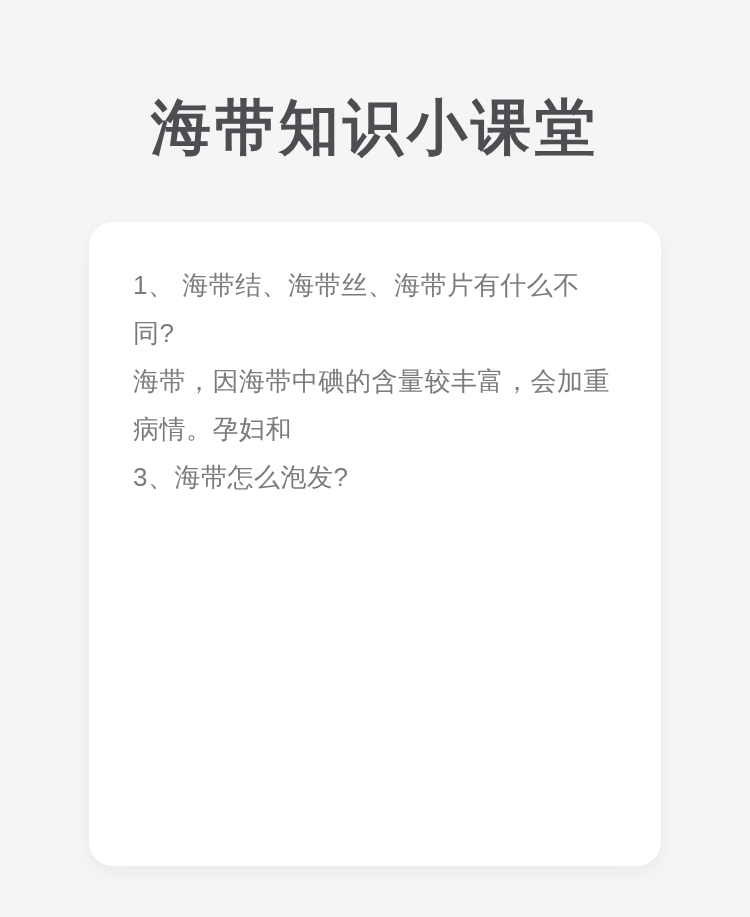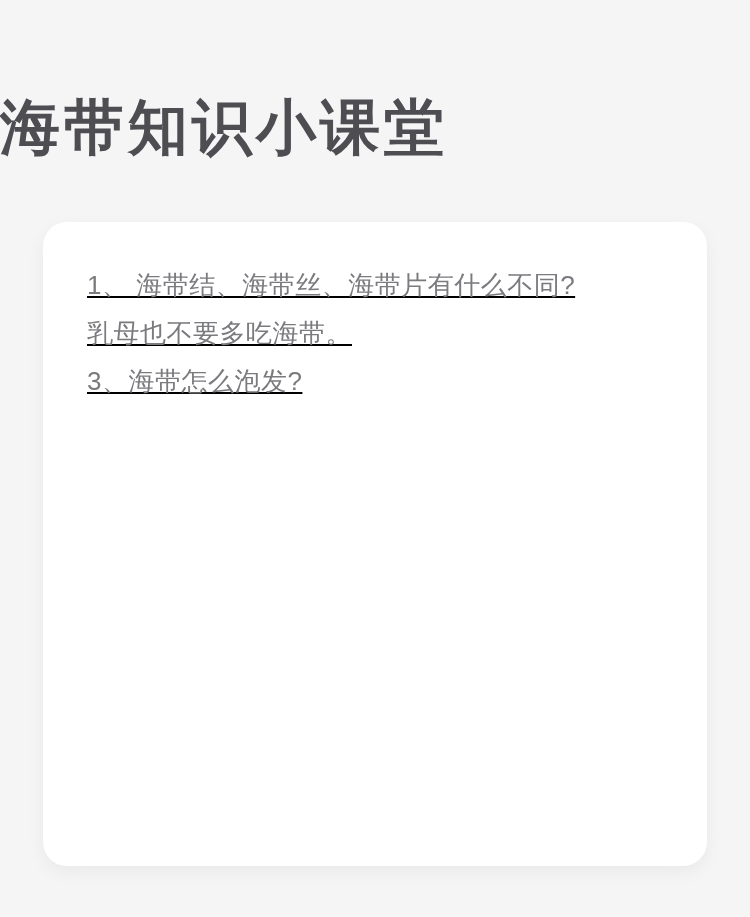--- a/index.html
+++ b/index.html
@@ -8,49 +8,48 @@
   }
   body {
     width: 750px;
     height: 917px;
     background: #f6f5f5;
     font-family: "Liberation Sans", "DejaVu Sans", sans-serif;
     overflow: hidden;
   }
   .page-title {
     margin: 92px 0 0 0;
-    text-align: left;
+    text-align: center;
     font-size: 60px;
     font-weight: 700;
     letter-spacing: 4px;
     line-height: 72px;
     color: #4d4d52;
   }
   .qa-card {
     box-sizing: border-box;
-    width: 664px;
+    width: 572px;
     height: 644px;
     margin: 58px auto 0 auto;
     background: #ffffff;
     border-radius: 24px;
     box-shadow: 0 6px 18px rgba(0, 0, 0, 0.05);
     padding: 39px 44px 0 44px;
-    text-decoration: underline;
   }
   .text-line {
     font-size: 26px;
     line-height: 48px;
     letter-spacing: 0.5px;
     color: #7b7b7f;
     white-space: pre-wrap;
   }
 </style>
 </head>
 <body>
 
 <h1 class="page-title">海带知识小课堂</h1>
 
 <section class="qa-card">
   <div class="text-line">1、 海带结、海带丝、海带片有什么不同?</div>
-  <div class="text-line">乳母也不要多吃海带。</div>
+  <div class="text-line">海带，因海带中碘的含量较丰富，会加重病情。孕妇和</div>
   <div class="text-line">3、海带怎么泡发?</div>
 
 </section>
 
 </body></html>

